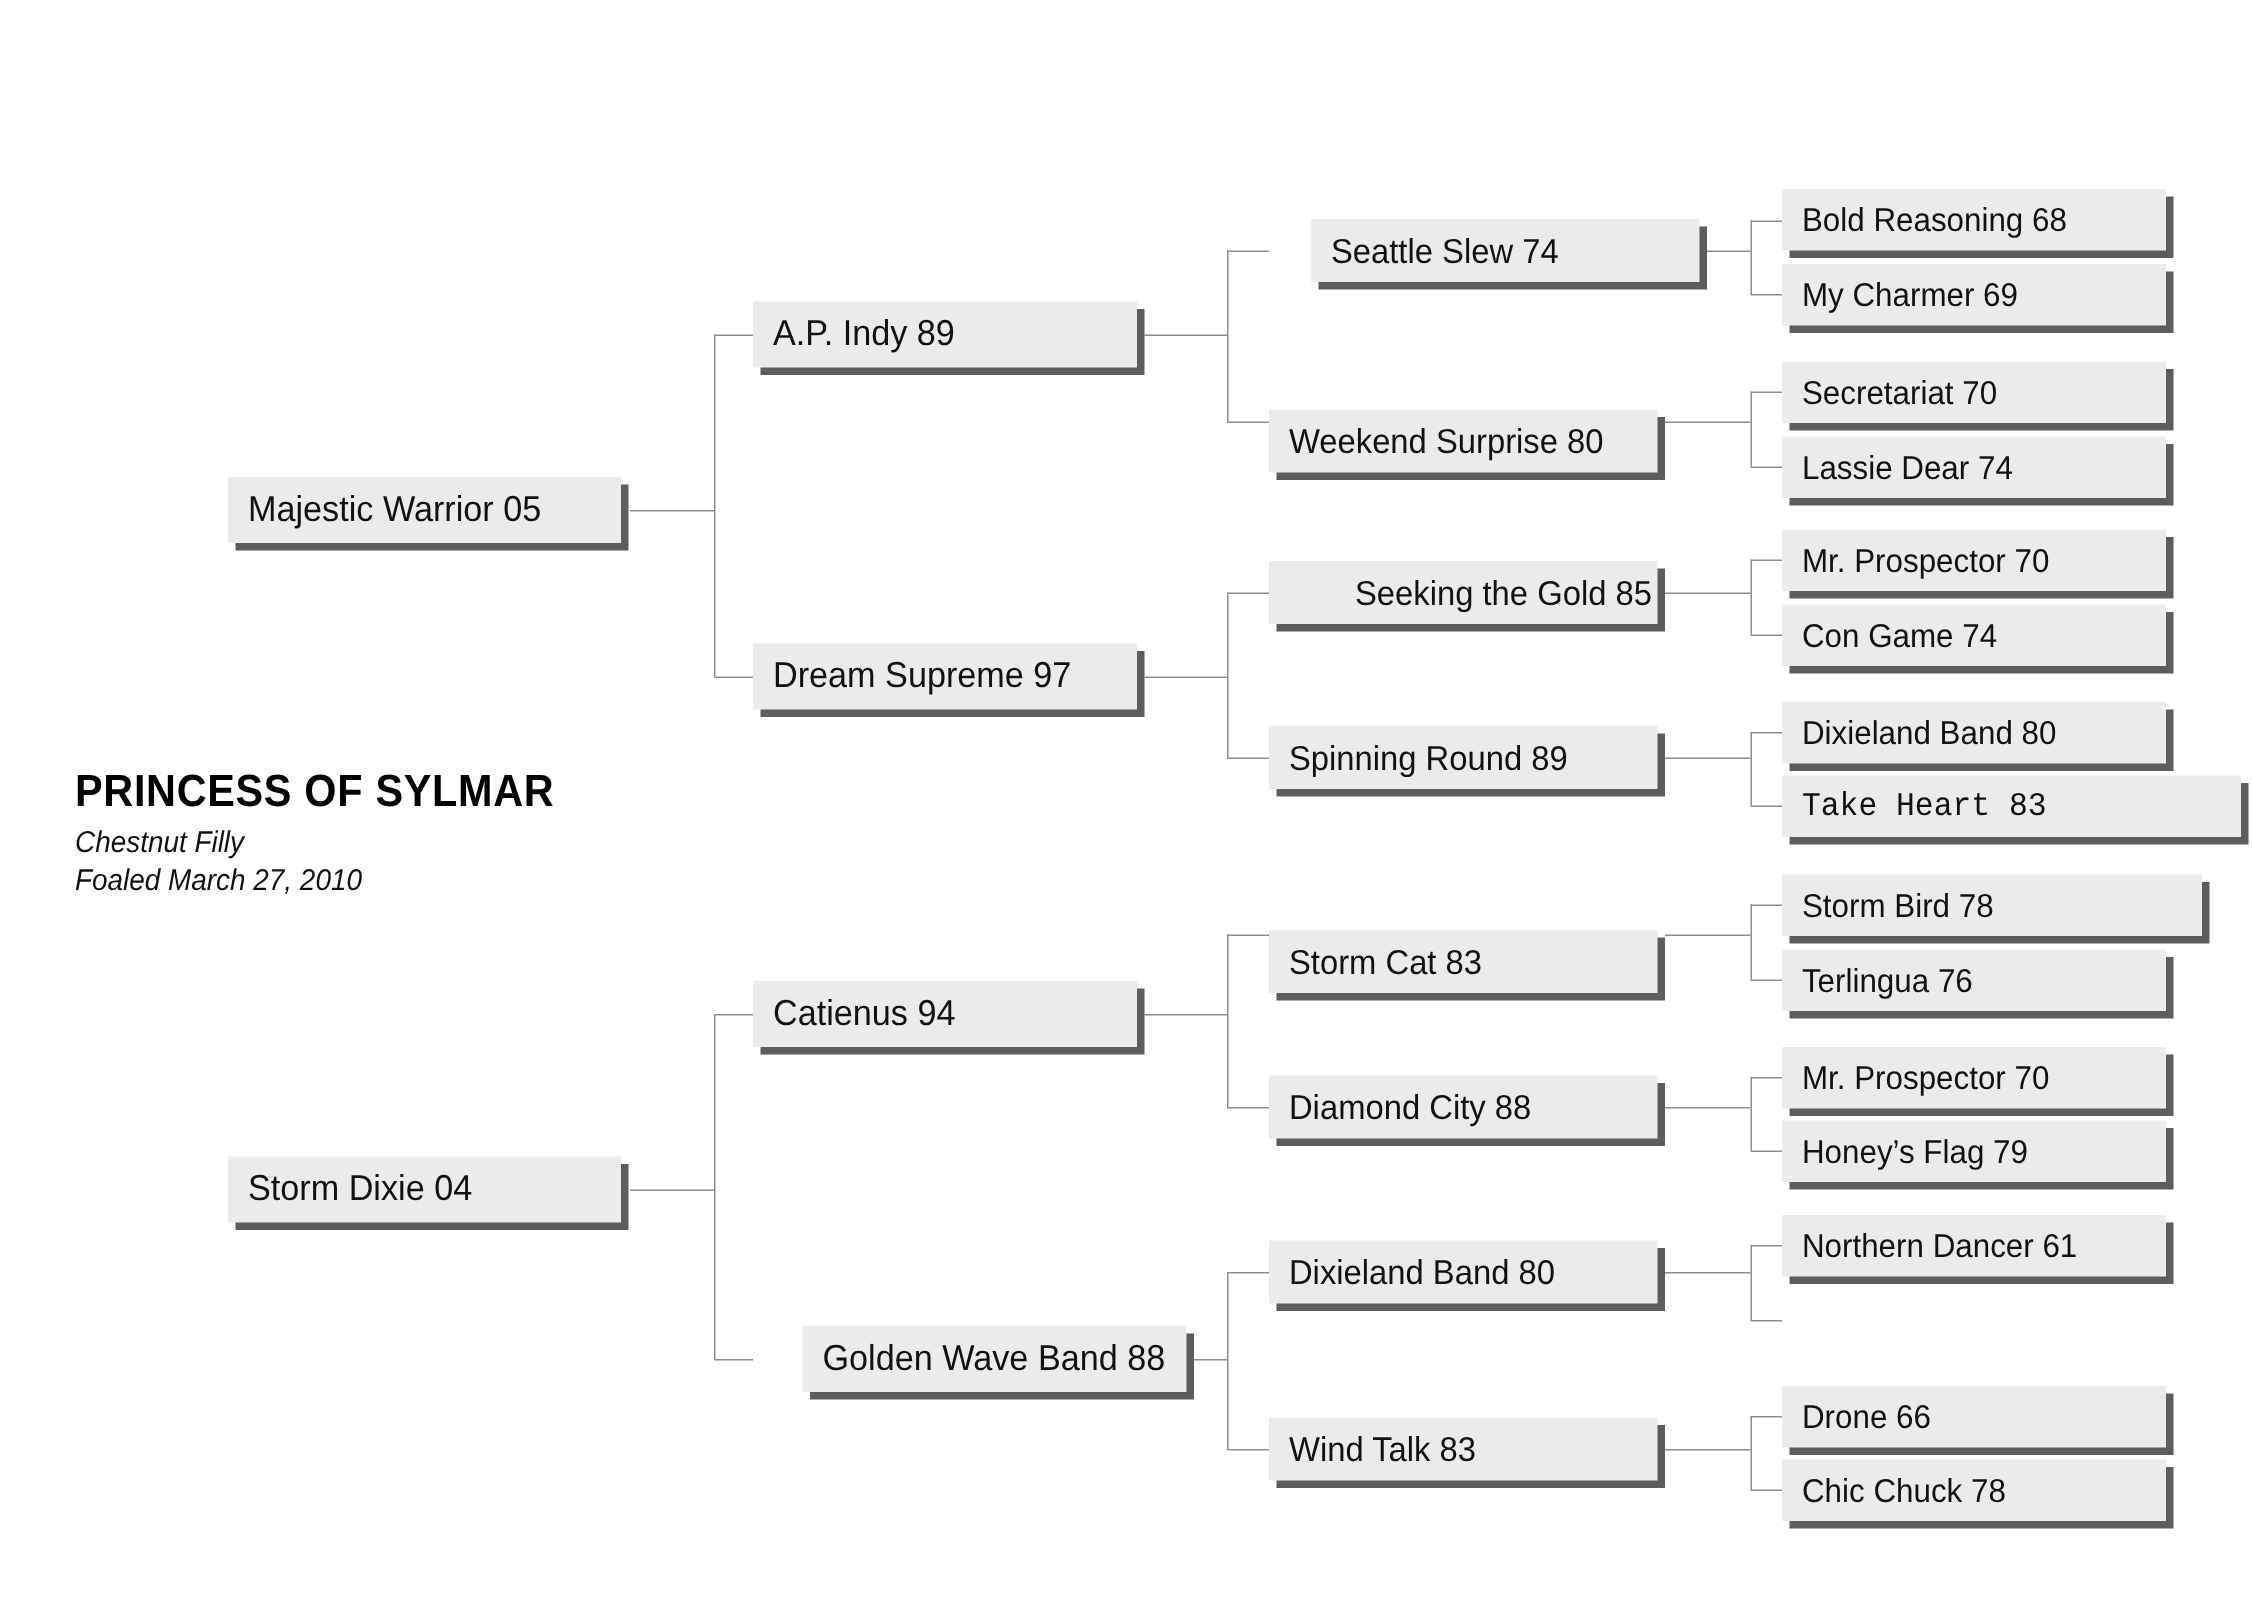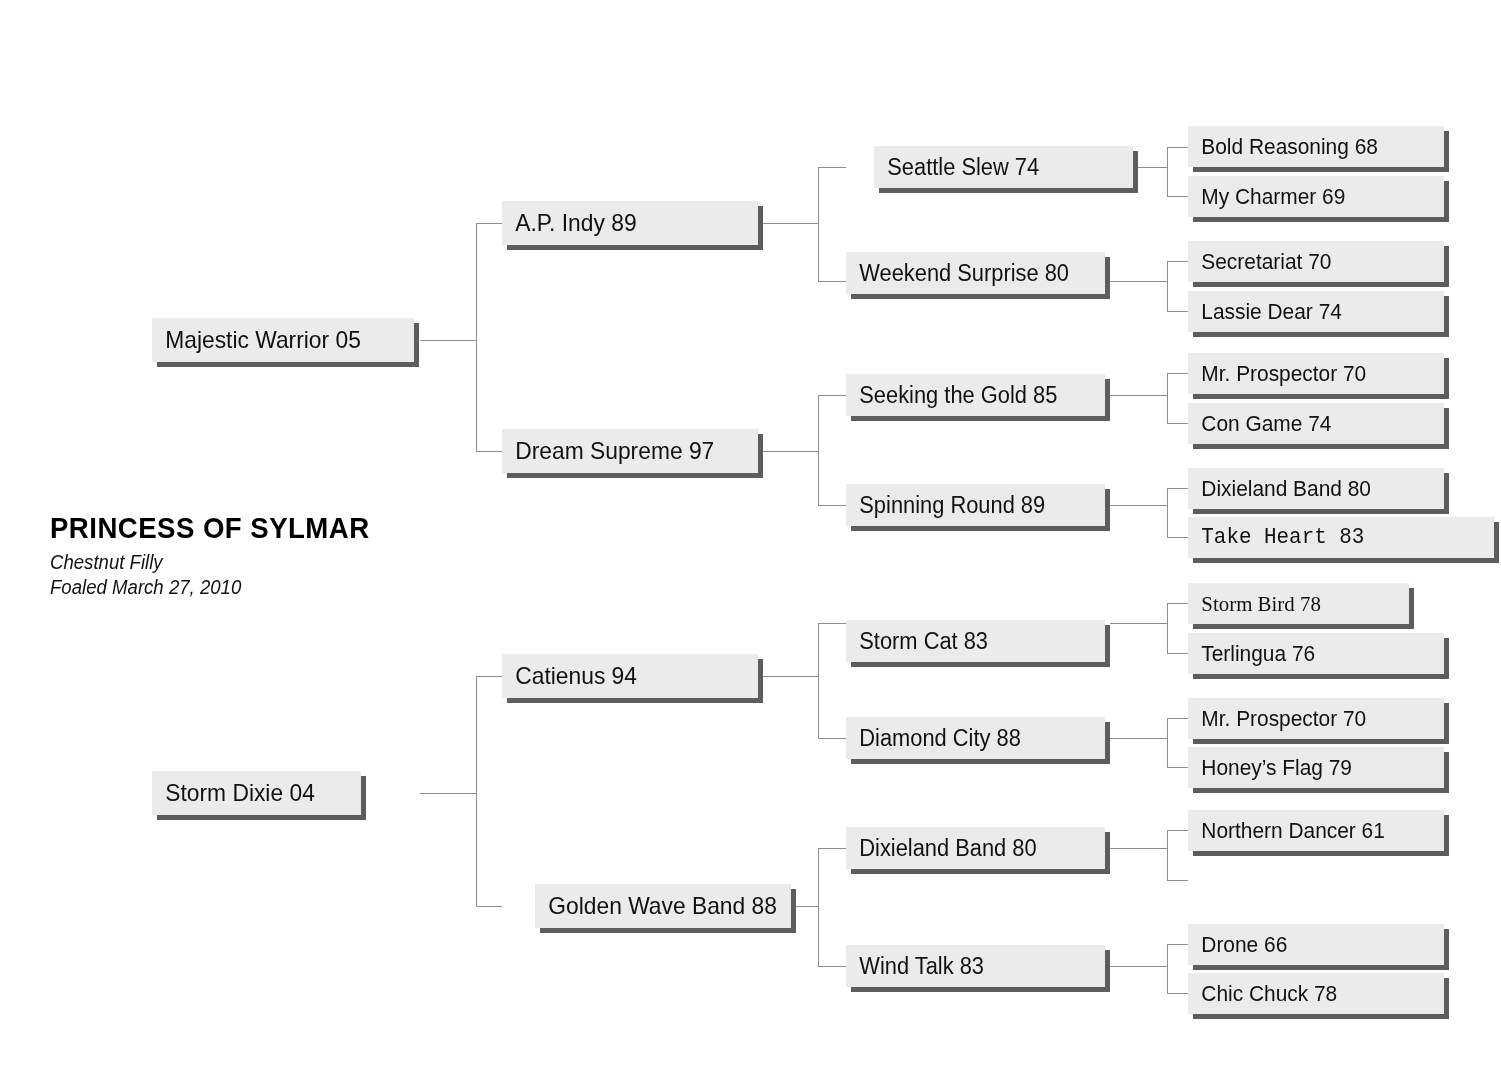--- a/index.html
+++ b/index.html
@@ -159,44 +159,44 @@
   <div class="conn-h" style="left:1167px; top:880px; width:21px;"></div>
 
   <div class="conn-h" style="left:1110px; top:966px; width:57px;"></div>
   <div class="conn-v" style="left:1167px; top:944px; height:49px;"></div>
   <div class="conn-h" style="left:1167px; top:944px; width:21px;"></div>
   <div class="conn-h" style="left:1167px; top:993px; width:21px;"></div>
 
   <div class="pbox gen1" style="left:152px; top:318px; width:262px; height:44px;">
     <span class="label">Majestic Warrior 05</span>
   </div>
-  <div class="pbox gen1" style="left:152px; top:771px; width:209px; height:44px;">
+  <div class="pbox gen1" style="left:152px; top:771px; width:262px; height:44px;">
     <span class="label">Storm Dixie 04</span>
   </div>
 
   <div class="pbox gen2" style="left:502px; top:201px; width:256px; height:44px;">
     <span class="label">A.P. Indy 89</span>
   </div>
   <div class="pbox gen2" style="left:502px; top:429px; width:256px; height:44px;">
     <span class="label">Dream Supreme 97</span>
   </div>
   <div class="pbox gen2" style="left:502px; top:654px; width:256px; height:44px;">
     <span class="label">Catienus 94</span>
   </div>
   <div class="pbox gen2" style="left:502px; top:884px; width:256px; height:44px;margin-left:33px;">
     <span class="label">Golden Wave Band 88</span>
   </div>
 
   <div class="pbox gen3" style="left:846px; top:146px; width:259px; height:42px;margin-left:28px;">
     <span class="label">Seattle Slew 74</span>
   </div>
-  <div class="pbox gen3" style="left:846px; top:252px; width:259px; height:42px;text-align:center;">
+  <div class="pbox gen3" style="left:846px; top:273px; width:259px; height:42px;text-align:center;">
     <span class="label">Weekend Surprise 80</span>
   </div>
-  <div class="pbox gen3" style="left:846px; top:374px; width:259px; height:42px;">
+  <div class="pbox gen3" style="left:846px; top:374px; width:259px; height:42px;padding-left:44px;">
     <span class="label">Seeking the Gold 85</span>
   </div>
   <div class="pbox gen3" style="left:846px; top:484px; width:259px; height:42px;">
     <span class="label">Spinning Round 89</span>
   </div>
   <div class="pbox gen3" style="left:846px; top:602px; width:259px; height:42px;margin-top:18px;">
     <span class="label">Storm Cat 83</span>
   </div>
   <div class="pbox gen3" style="left:846px; top:717px; width:259px; height:42px;text-align:center;">
     <span class="label">Diamond City 88</span>
@@ -229,21 +229,21 @@
     <span class="label">Con Game 74</span>
   </div>
 
   <div class="pbox gen4" style="left:1188px; top:468px; width:256px; height:41px;">
     <span class="label">Dixieland Band 80</span>
   </div>
   <div class="pbox gen4" style="left:1188px; top:517px; width:306px; height:41px;font-family:Liberation Mono, monospace;">
     <span class="label">Take Heart 83</span>
   </div>
 
-  <div class="pbox gen4" style="left:1188px; top:583px; width:221px; height:41px;font-family:Liberation Serif, serif;">
+  <div class="pbox gen4" style="left:1188px; top:583px; width:280px; height:41px;">
     <span class="label">Storm Bird 78</span>
   </div>
   <div class="pbox gen4" style="left:1188px; top:633px; width:256px; height:41px;">
     <span class="label">Terlingua 76</span>
   </div>
 
   <div class="pbox gen4" style="left:1188px; top:698px; width:256px; height:41px;">
     <span class="label">Mr. Prospector 70</span>
   </div>
   <div class="pbox gen4" style="left:1188px; top:747px; width:256px; height:41px;">

